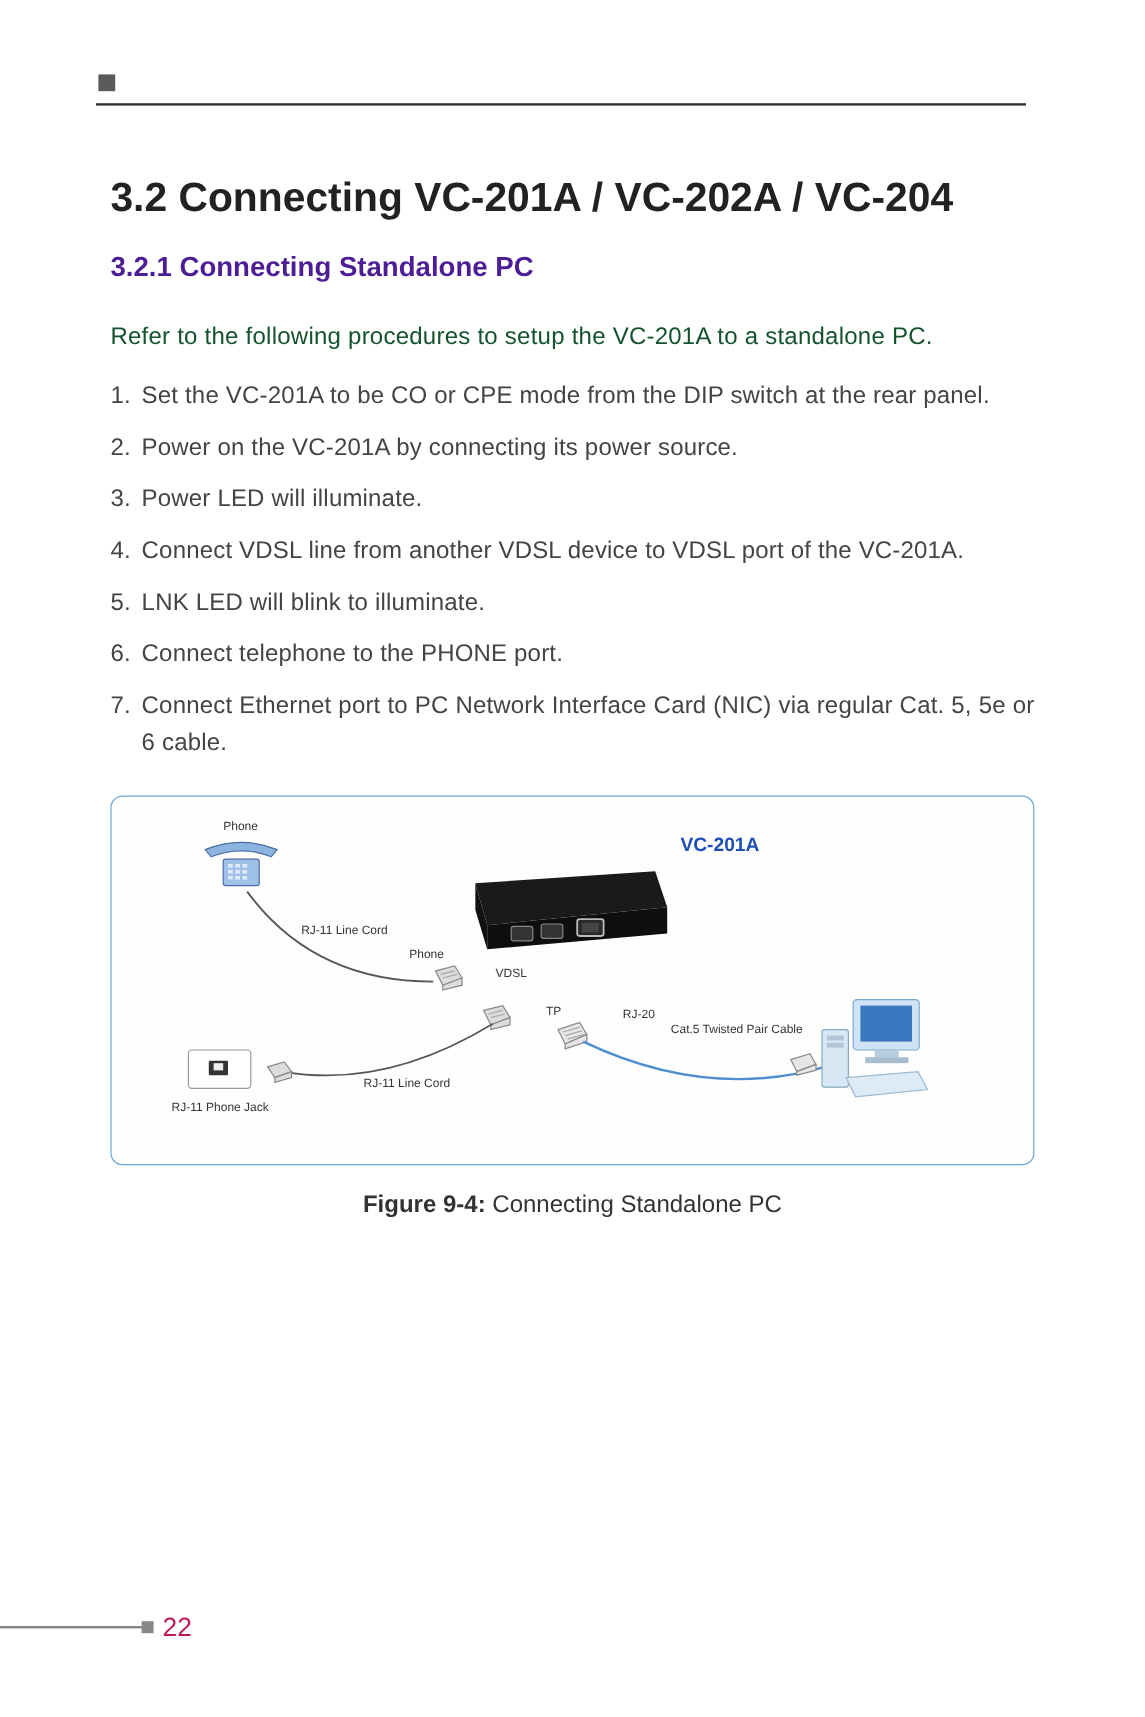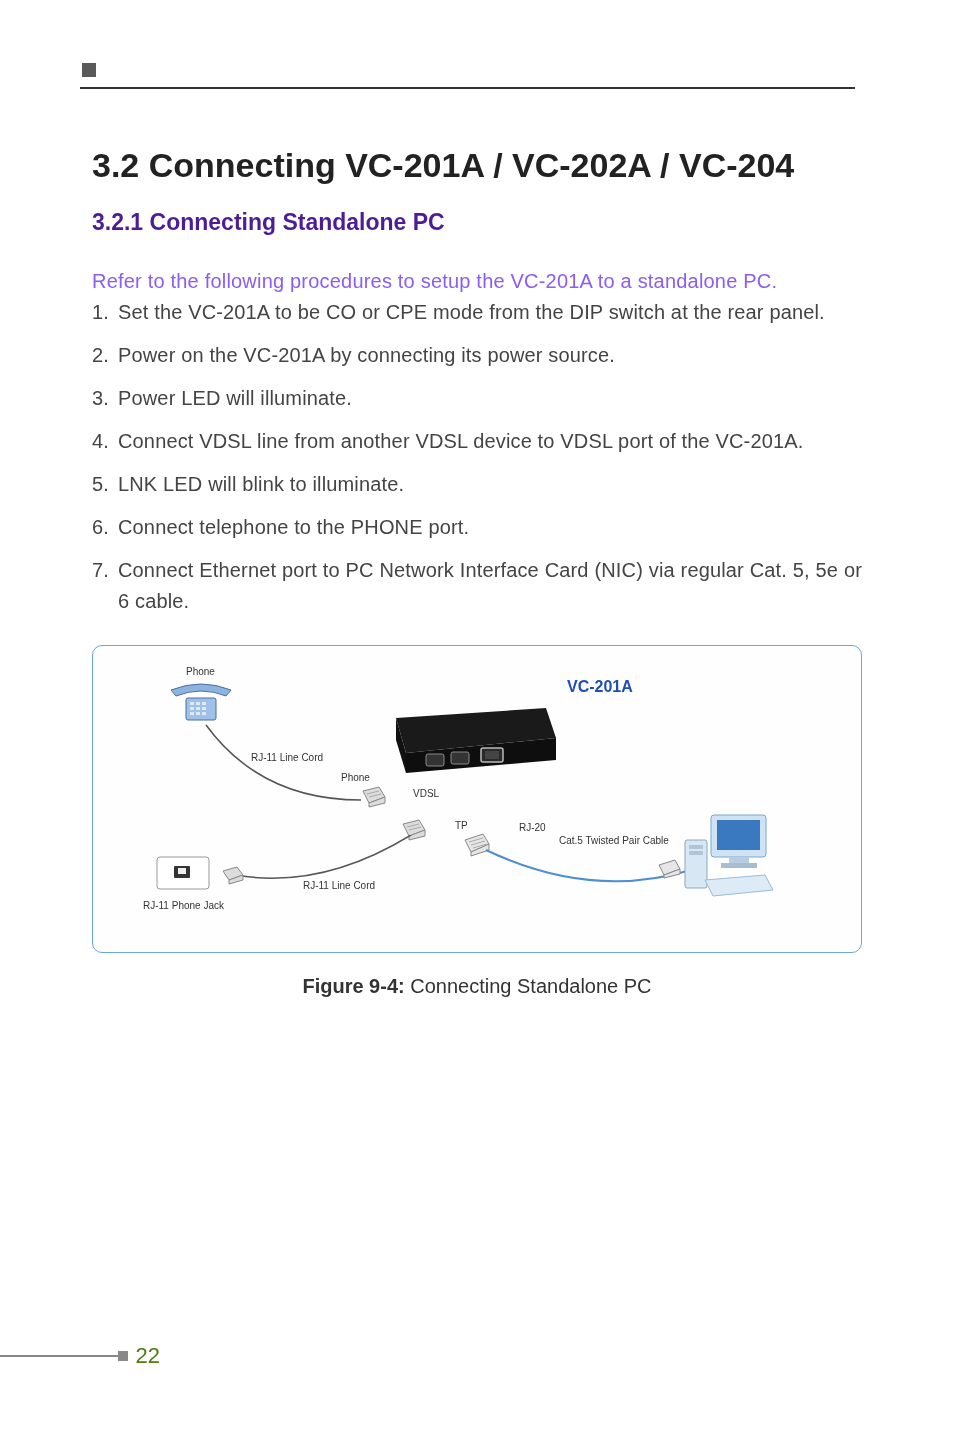--- a/index.html
+++ b/index.html
@@ -40,23 +40,24 @@
     margin-bottom: 24px;
   }
   h2.subsection-title {
     font-size: 23px;
     font-weight: bold;
     color: #4c1d95;
     margin-bottom: 30px;
   }
   p.intro {
     font-size: 20px;
-    color: #8b5cf6;
+    color: #14532d;
     line-height: 1.55;
     text-align: justify;
+    margin-bottom: 18px;
     letter-spacing: 0.2px;
   }
   ol.steps {
     list-style: none;
     counter-reset: step;
     margin-bottom: 28px;
   }
   ol.steps li {
     counter-increment: step;
     font-size: 20px;
@@ -111,21 +112,21 @@
     border-top: 2px solid #888;
   }
   .footer .fbox {
     width: 10px;
     height: 10px;
     background: #888;
     margin-left: -1px;
   }
   .footer .pnum {
     font-size: 22px;
-    color: #4d7c0f;
+    color: #be185d;
     margin-left: 8px;
   }
 
   
   .dlabel {
     position: absolute;
     font-size: 10px;
     color: #333;
     font-family: Arial, sans-serif;
     white-space: nowrap;

